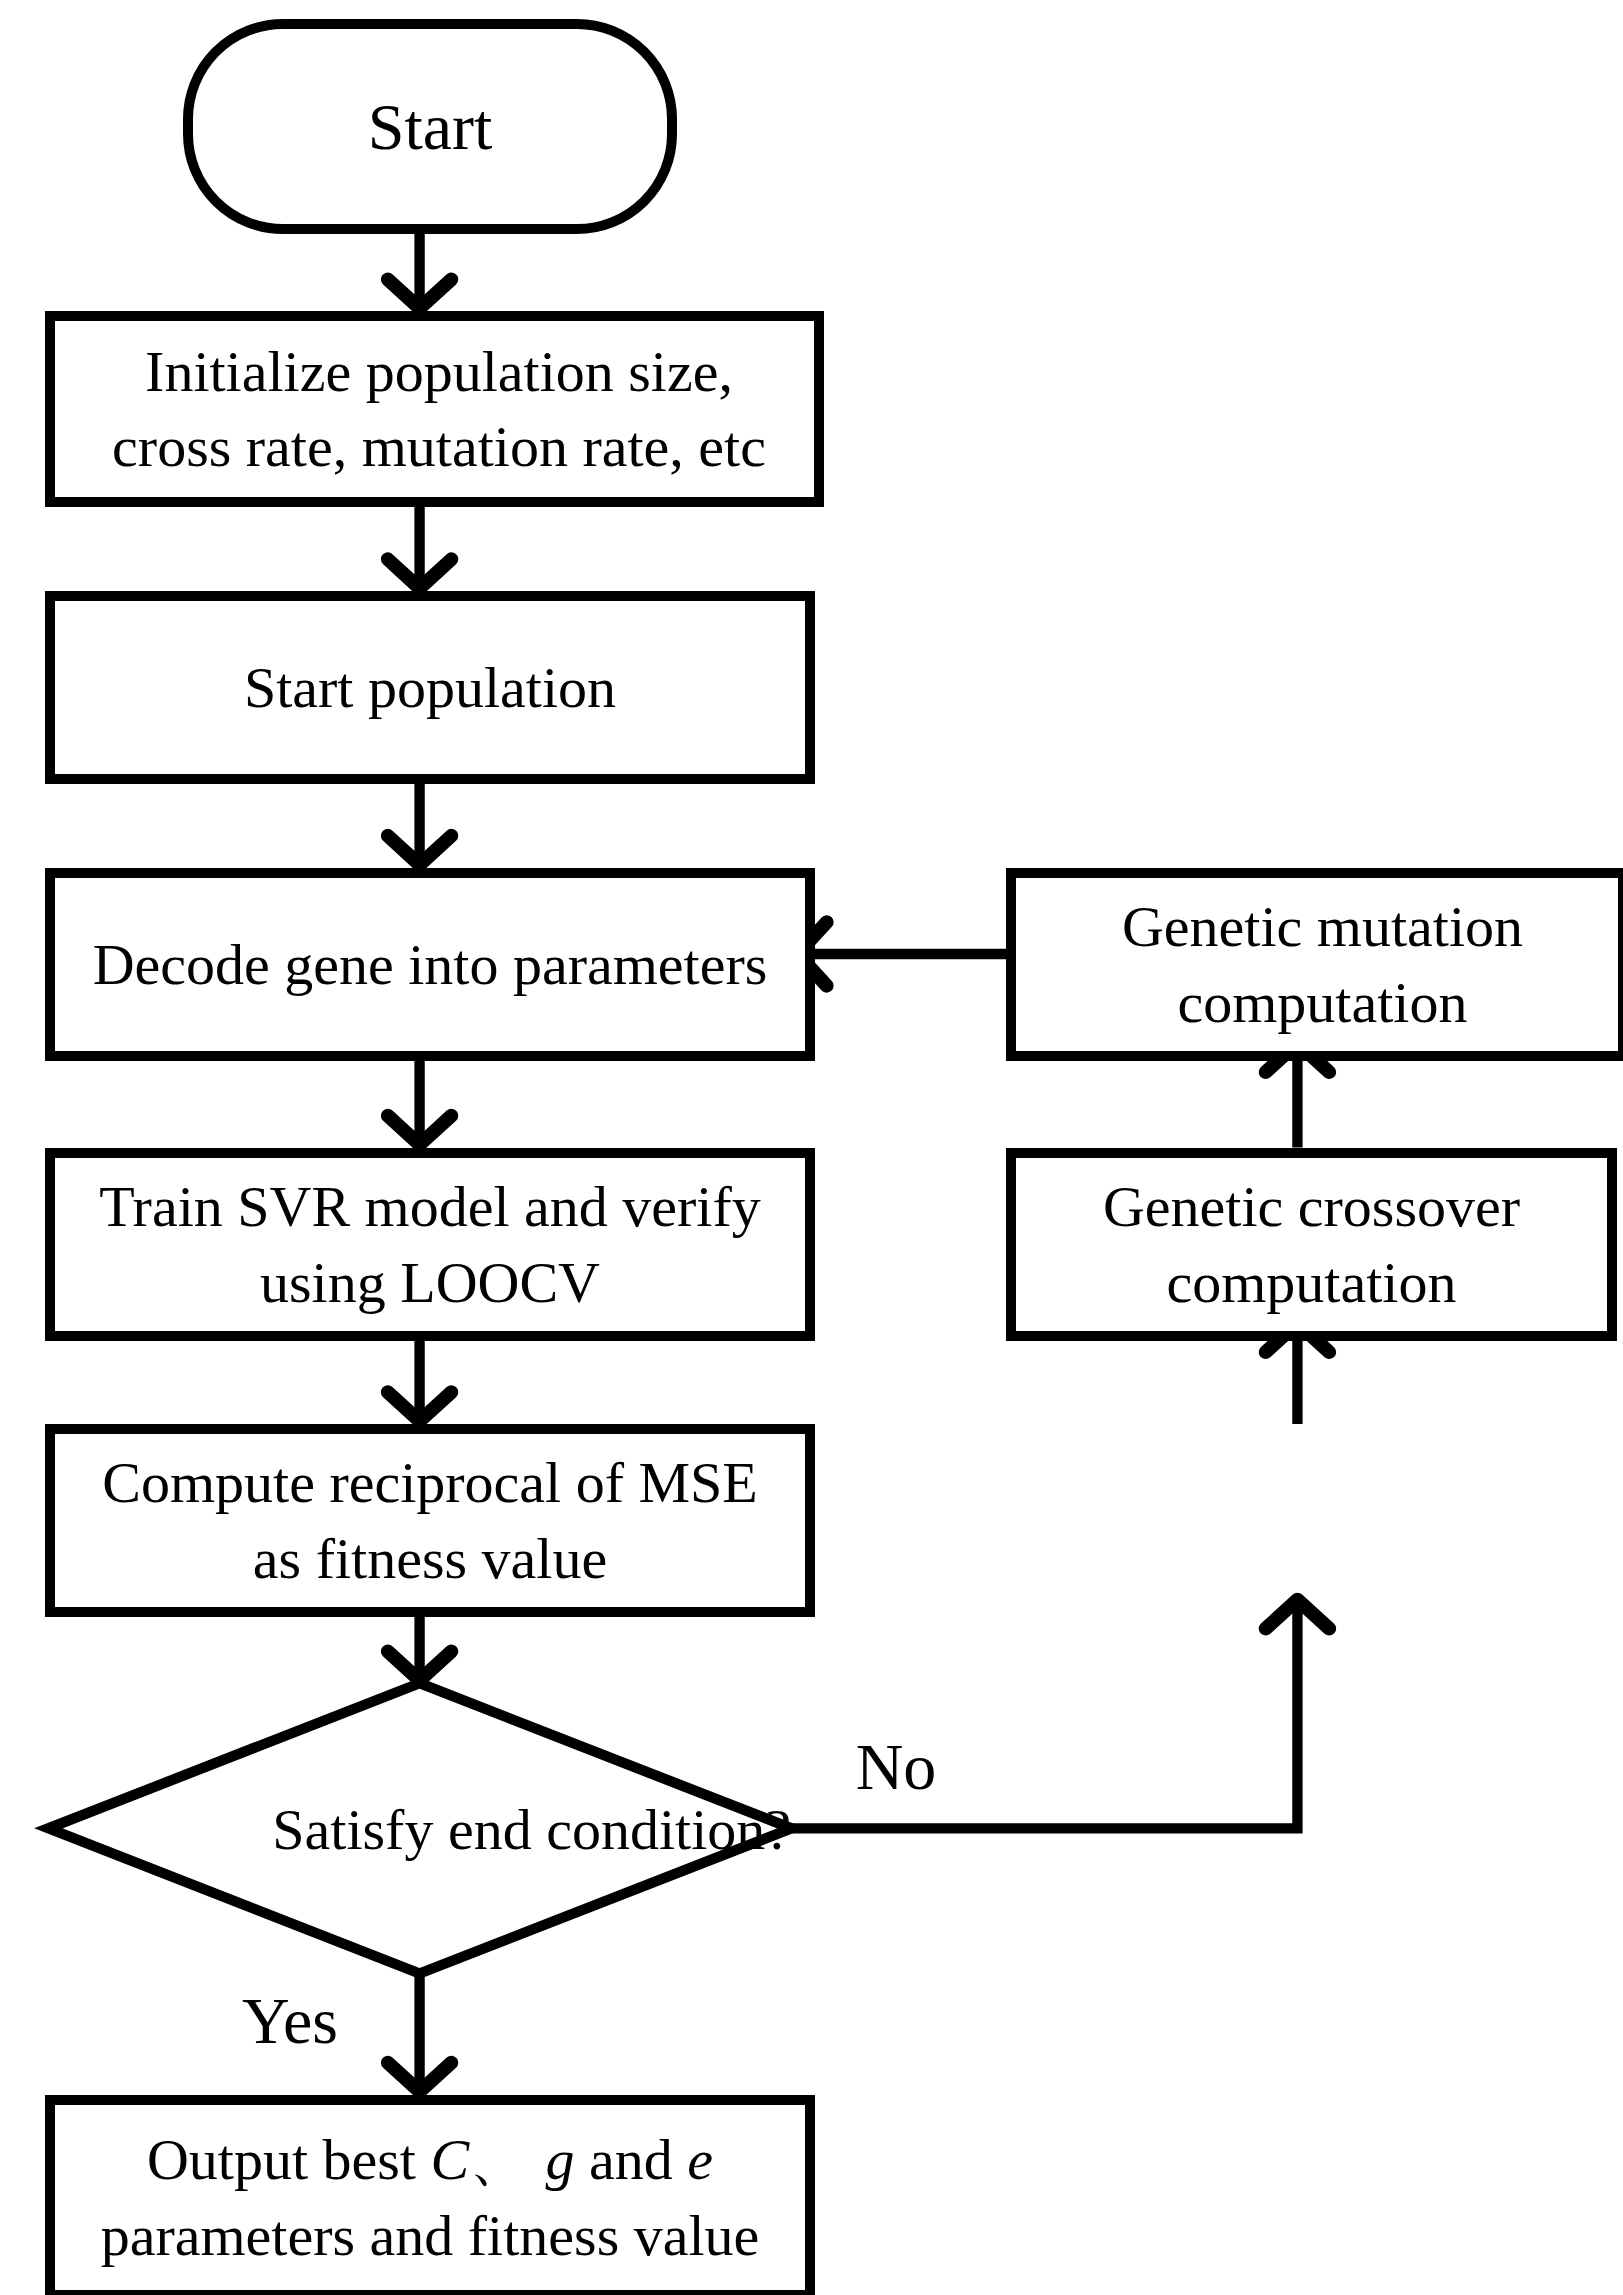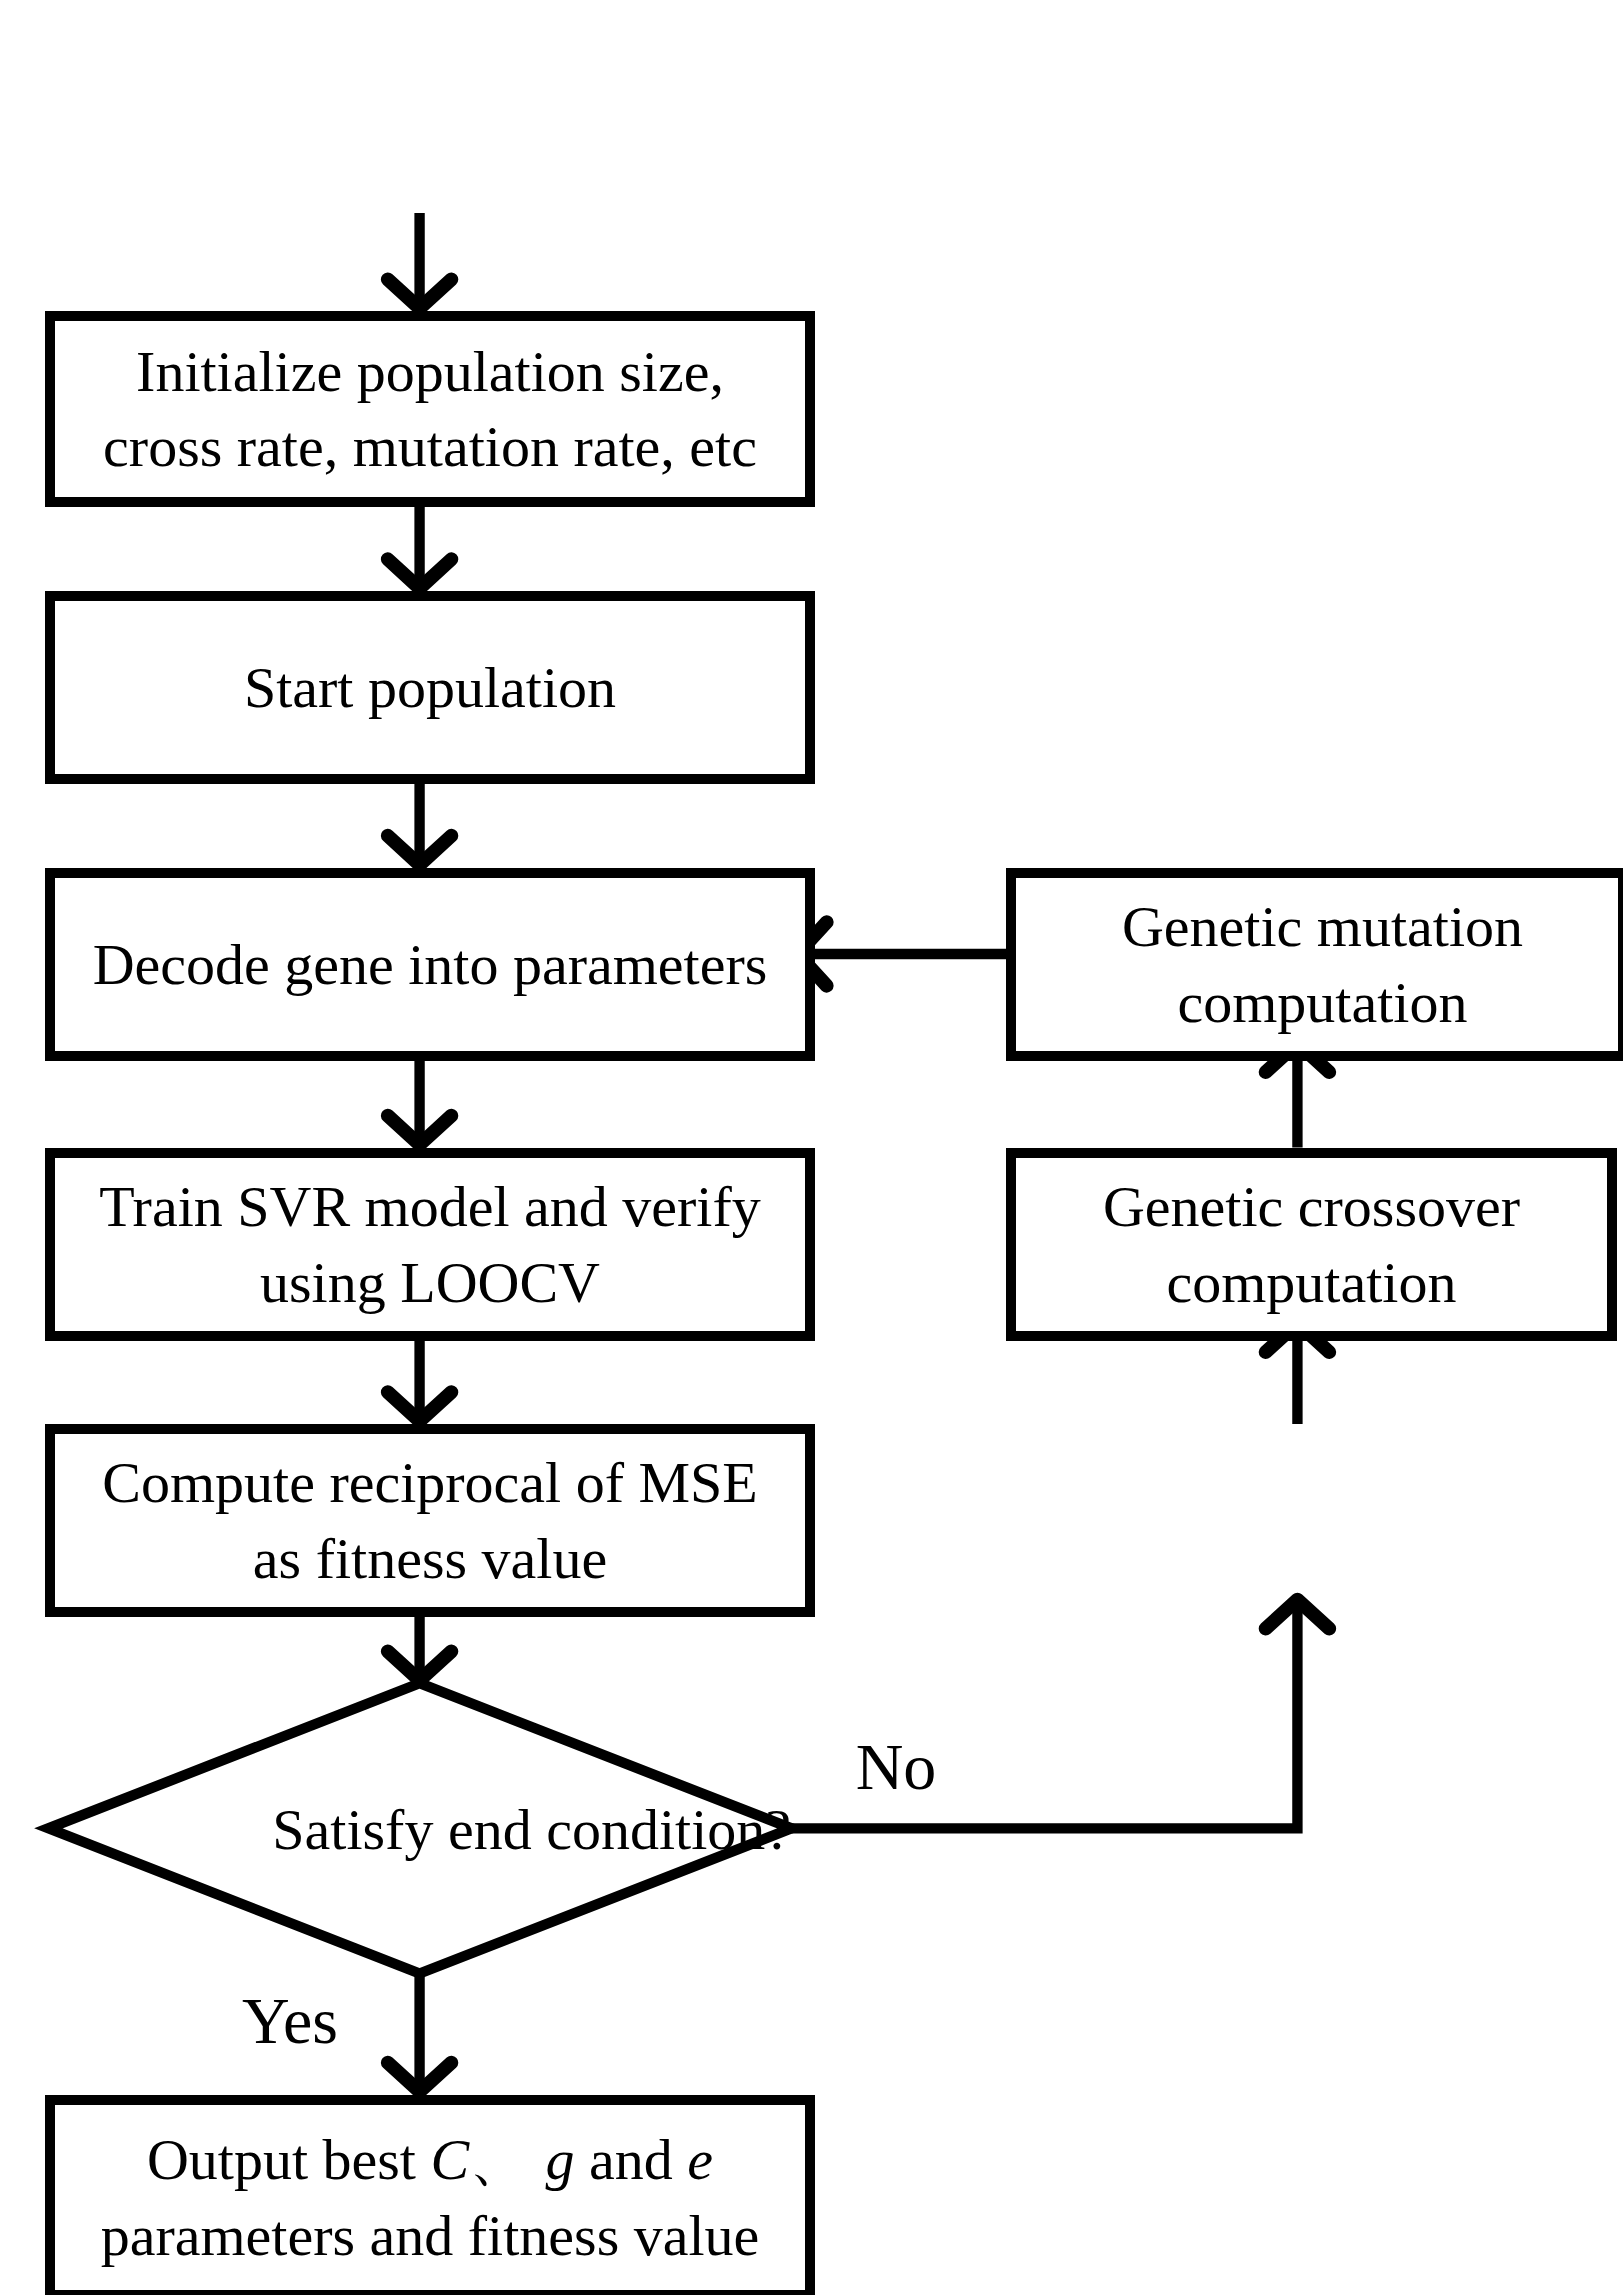--- a/index.html
+++ b/index.html
@@ -69,22 +69,25 @@
       <line x1="607" y1="2310" x2="607" y2="2431" marker-end="url(#arr)"></line>
       <line x1="607" y1="2855" x2="607" y2="3026" marker-end="url(#arr)"></line>
       <polyline points="1145,2645 1877,2645 1877,2314" marker-end="url(#arr)"></polyline>
       <line x1="1877" y1="2060" x2="1877" y2="1914" marker-end="url(#arr)"></line>
       <line x1="1877" y1="1660" x2="1877" y2="1509" marker-end="url(#arr)"></line>
       <line x1="1877" y1="1380" x2="1154" y2="1380" marker-end="url(#arr)"></line>
       <polygon points="607,2435 1145,2645 607,2855 70,2645" fill="#ffffff"></polygon>
     </g>
   </svg>
 
+  <div class="box stadium" style="left:183px; top:19.4px; width:474px; height:195px;">
+    <div class="line">Start</div>
+  </div>
 
-  <div class="box" style="left:45px; top:311px; width:750px; height:176px;">
+  <div class="box" style="left:45px; top:311px; width:750px; height:176px;padding-left:9px;">
     <div class="line">Initialize population size,</div>
     <div class="line">cross rate, mutation rate, etc</div>
   </div>
 
   <div class="box" style="left:45px; top:591px; width:750px; height:173px;">
     <div class="line">Start population</div>
   </div>
 
   <div class="box" style="left:45px; top:868px; width:750px; height:173px;">
     <div class="line">Decode gene into parameters</div>

